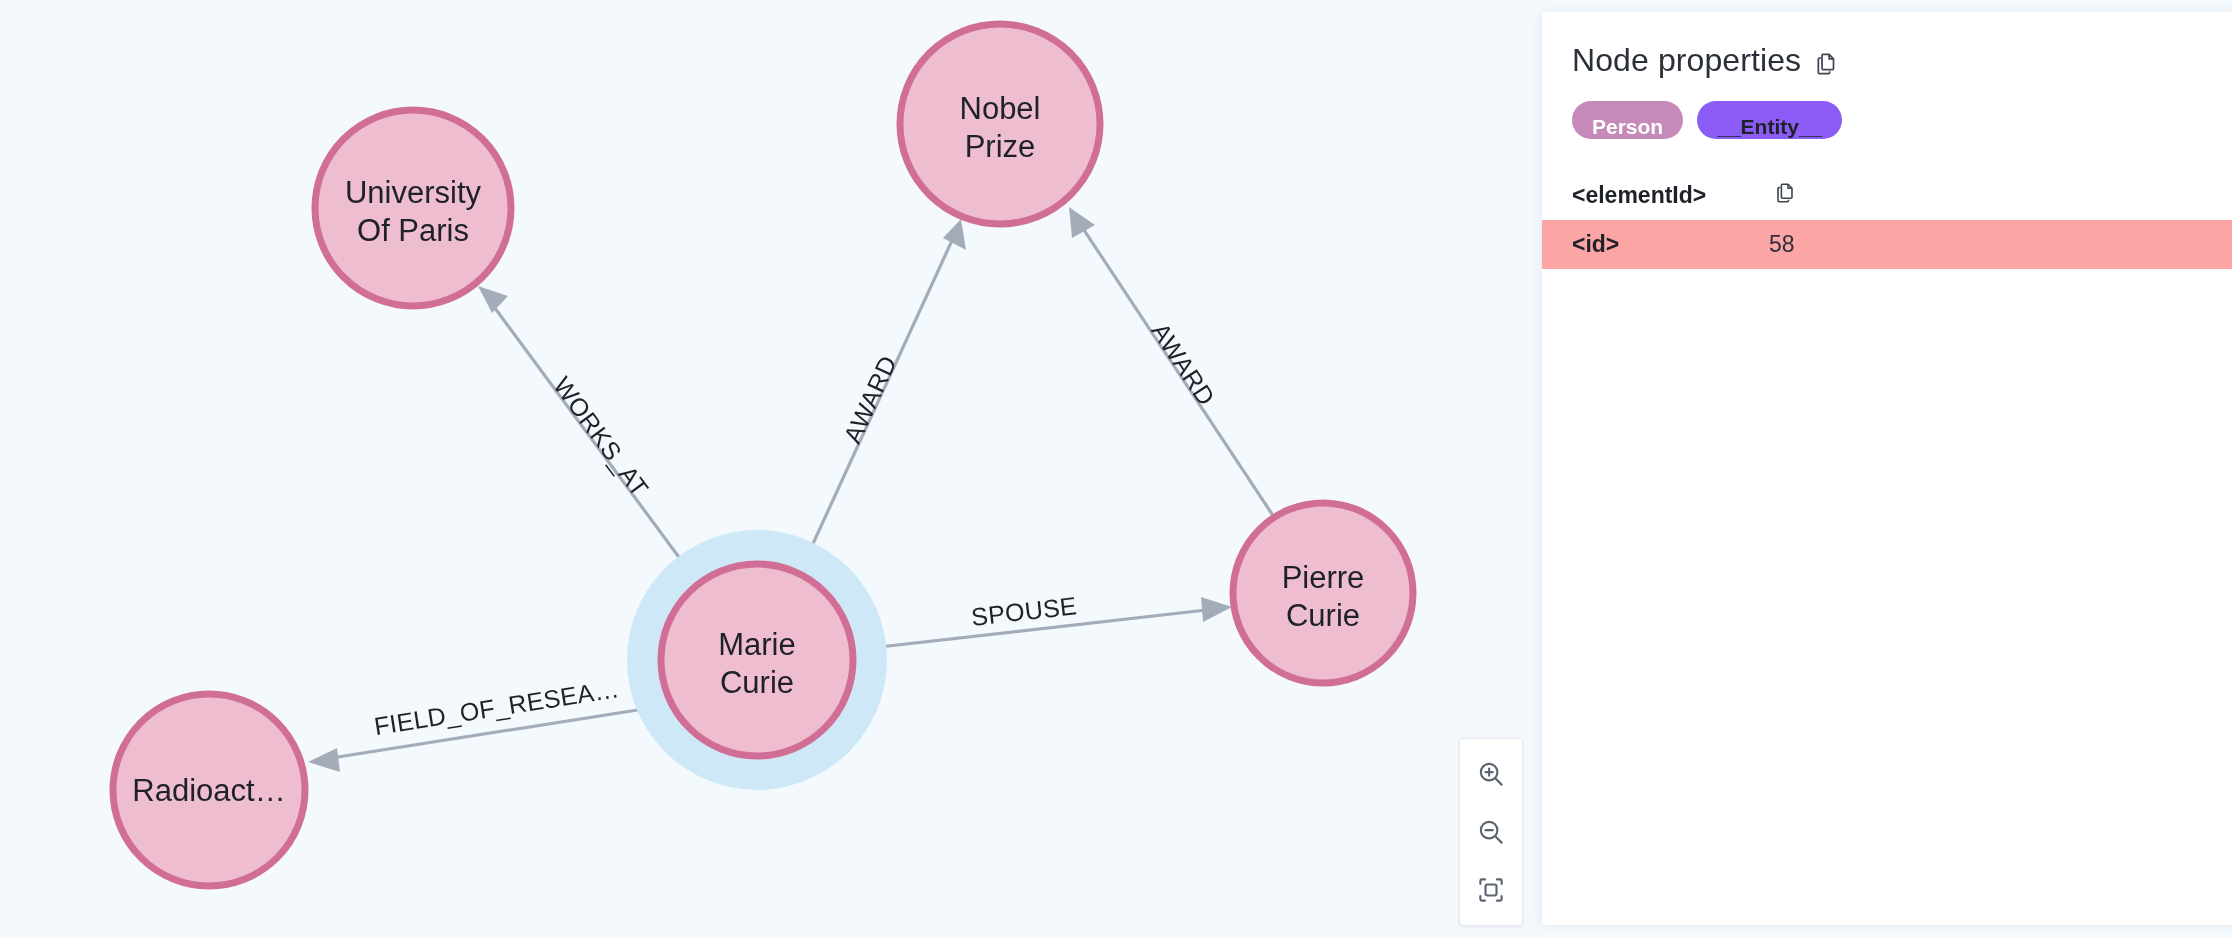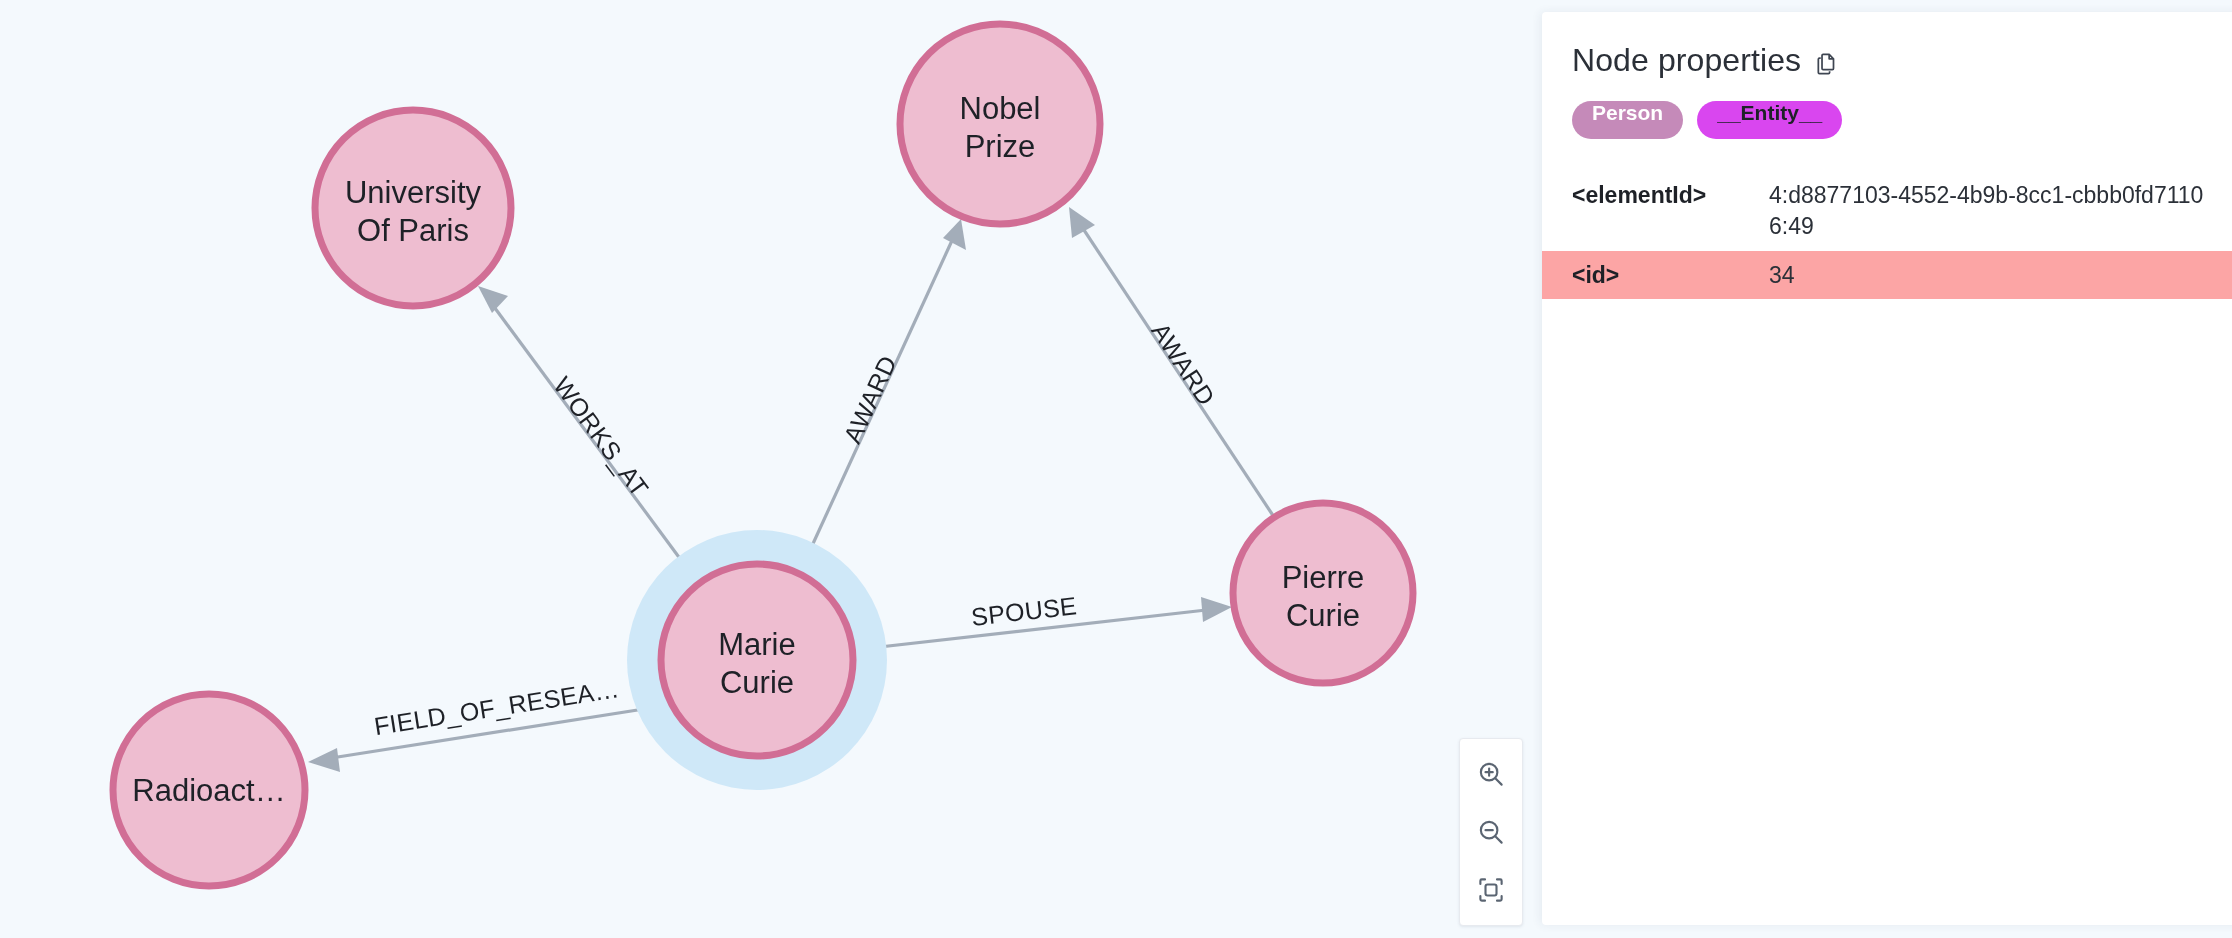--- a/index.html
+++ b/index.html
@@ -157,21 +157,21 @@
 
   .label-chips {
     display: flex;
     gap: 14px;
     padding: 22px 30px 0 30px;
     flex-wrap: wrap;
   }
 
   .chip {
     display: inline-flex;
-    align-items: flex-start;
+    align-items: flex-end;
     justify-content: center;
     height: 38px;
     padding: 0 20px;
     border-radius: 19px;
     font-size: 21px;
     font-weight: bold;
     white-space: nowrap;
     cursor: pointer;
   }
 
@@ -333,42 +333,41 @@
         <svg width="30" height="30" viewBox="0 0 24 24" fill="none" stroke="#4e5560" stroke-width="1.9" stroke-linecap="round" stroke-linejoin="round">
           <polyline points="9,4.5 17,12 9,19.5"></polyline>
         </svg>
       </span>
     </div>
 
     <div class="label-chips">
       <span class="chip" style="background:#c58ab9;color:#ffffff;">
         <span>Person</span>
       </span>
-      <span class="chip" style="background:#d946ef;color:#1e2127;">
+      <span class="chip" style="background:#8b5cf6;color:#1e2127;">
         <span>__Entity__</span>
       </span>
     </div>
 
     <div class="prop-table">
 
       <div class="prop-row">
         <div class="prop-key">&lt;elementId&gt;</div>
-        <div class="prop-val">4:d8877103-4552-4b9b-8cc1-cbbb0fd71106:49</div>
         <div class="prop-copy copy-icon">
           <svg width="24" height="24" viewBox="0 0 24 24" fill="none" stroke="#3f4652" stroke-width="1.6" stroke-linejoin="round">
             <path d="M8.4 3.2 h5.6 l4.0 4.0 v9.0 a1 1 0 0 1 -1 1 h-8.6 a1 1 0 0 1 -1 -1 V4.2 a1 1 0 0 1 1 -1 z"></path>
             <path d="M14.0 3.2 v4.0 h4.0"></path>
             <path d="M6.2 6.6 H5.0 a1 1 0 0 0 -1 1 v12.2 a1 1 0 0 0 1 1 h8.4 a1 1 0 0 0 1 -1 v-1.0"></path>
           </svg>
         </div>
       </div>
 
       <div class="prop-row alt">
         <div class="prop-key">&lt;id&gt;</div>
-        <div class="prop-val">34</div>
+        <div class="prop-val">58</div>
         <div class="prop-copy copy-icon">
           <svg width="24" height="24" viewBox="0 0 24 24" fill="none" stroke="#3f4652" stroke-width="1.6" stroke-linejoin="round">
             <path d="M8.4 3.2 h5.6 l4.0 4.0 v9.0 a1 1 0 0 1 -1 1 h-8.6 a1 1 0 0 1 -1 -1 V4.2 a1 1 0 0 1 1 -1 z"></path>
             <path d="M14.0 3.2 v4.0 h4.0"></path>
             <path d="M6.2 6.6 H5.0 a1 1 0 0 0 -1 1 v12.2 a1 1 0 0 0 1 1 h8.4 a1 1 0 0 0 1 -1 v-1.0"></path>
           </svg>
         </div>
       </div>
 
 

